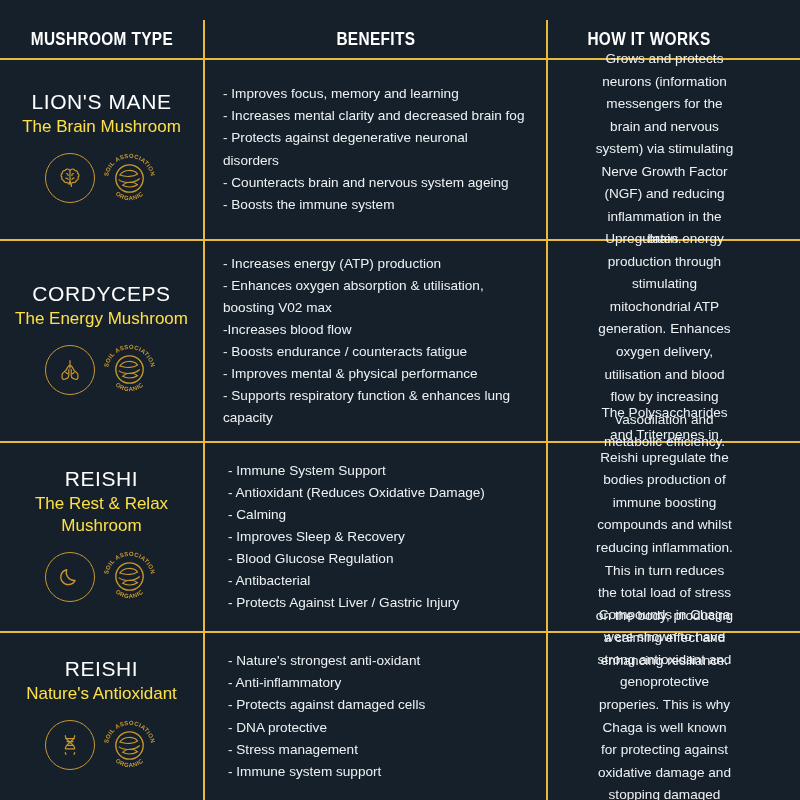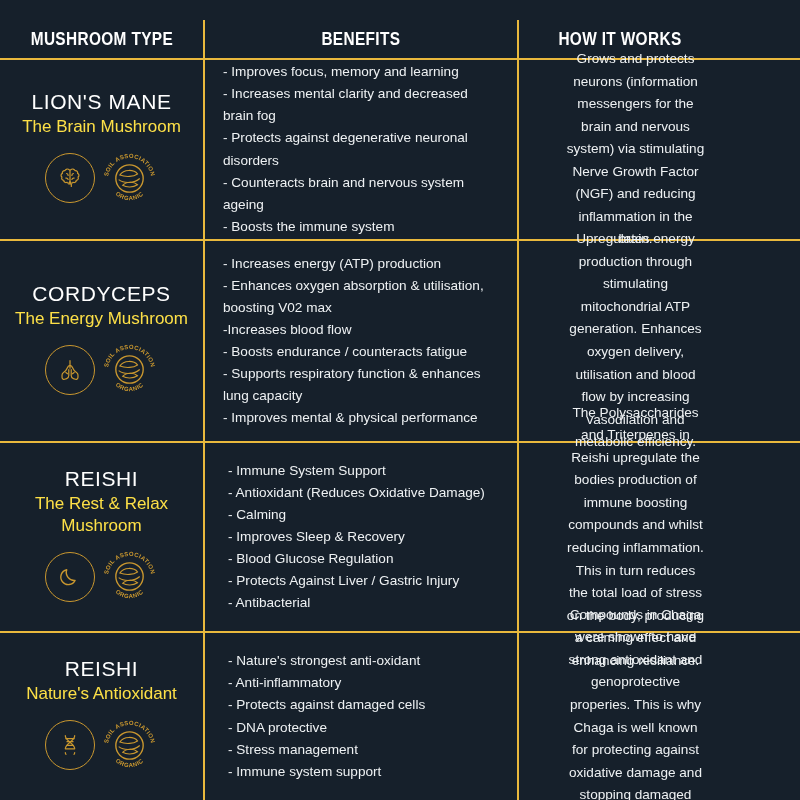--- a/index.html
+++ b/index.html
@@ -31,21 +31,21 @@
   .row.body-row.r0 { height: 181px; }
   .row.body-row.r1 { height: 202px; }
   .row.body-row.r2 { height: 190px; }
   .row.body-row.r3 { height: 167px; }
 
   .cell {
     box-sizing: border-box;
     position: relative;
   }
   .col-type   { width: 205px; border-right: 2px solid #e9b93d; }
-  .col-ben    { width: 314px; border-right: 2px solid #e9b93d; }
+  .col-ben    { width: 343px; border-right: 2px solid #e9b93d; }
   .col-how    { width: 201px; }
 
   
   .header-row .cell {
     display: flex;
     align-items: center;
     justify-content: center;
   }
   .hdr-text {
     color: #ffffff;
@@ -234,22 +234,22 @@
                 </svg></span>
             </div>
           </div>
         </div>
         <div class="cell col-ben">
           <div class="ben-inner">
             <div class="ben-line">- Increases energy (ATP) production</div>
             <div class="ben-line">- Enhances oxygen absorption &amp; utilisation, boosting V02 max</div>
             <div class="ben-line">-Increases blood flow</div>
             <div class="ben-line">- Boosts endurance / counteracts fatigue</div>
+            <div class="ben-line">- Improves mental &amp; physical performance</div>
             <div class="ben-line">- Supports respiratory function &amp; enhances lung capacity</div>
-            <div class="ben-line">- Improves mental &amp; physical performance</div>
           </div>
         </div>
         <div class="cell col-how">
           <div class="how-inner">
             <div class="how-text">Upregulates energy production through stimulating mitochondrial ATP generation. Enhances oxygen delivery, utilisation and blood flow by increasing vasodilation and metabolic efficiency.</div>
           </div>
         </div>
       </div><div class="row body-row r2">
         <div class="cell col-type">
           <div class="type-inner">
@@ -276,22 +276,22 @@
             </div>
           </div>
         </div>
         <div class="cell col-ben">
           <div class="ben-inner indent">
             <div class="ben-line">- Immune System Support</div>
             <div class="ben-line">- Antioxidant (Reduces Oxidative Damage)</div>
             <div class="ben-line">- Calming</div>
             <div class="ben-line">- Improves Sleep &amp; Recovery</div>
             <div class="ben-line">- Blood Glucose Regulation</div>
+            <div class="ben-line">- Antibacterial</div>
             <div class="ben-line">- Protects Against Liver / Gastric Injury</div>
-            <div class="ben-line">- Antibacterial</div>
           </div>
         </div>
         <div class="cell col-how">
           <div class="how-inner">
             <div class="how-text">The Polysaccharides and Triterpenes in Reishi upregulate the bodies production of immune boosting compounds and whilst reducing inflammation. This in turn reduces the total load of stress on the body, producing a calming effect and enhancing resiliance.</div>
           </div>
         </div>
       </div><div class="row body-row r3 last">
         <div class="cell col-type">
           <div class="type-inner">

